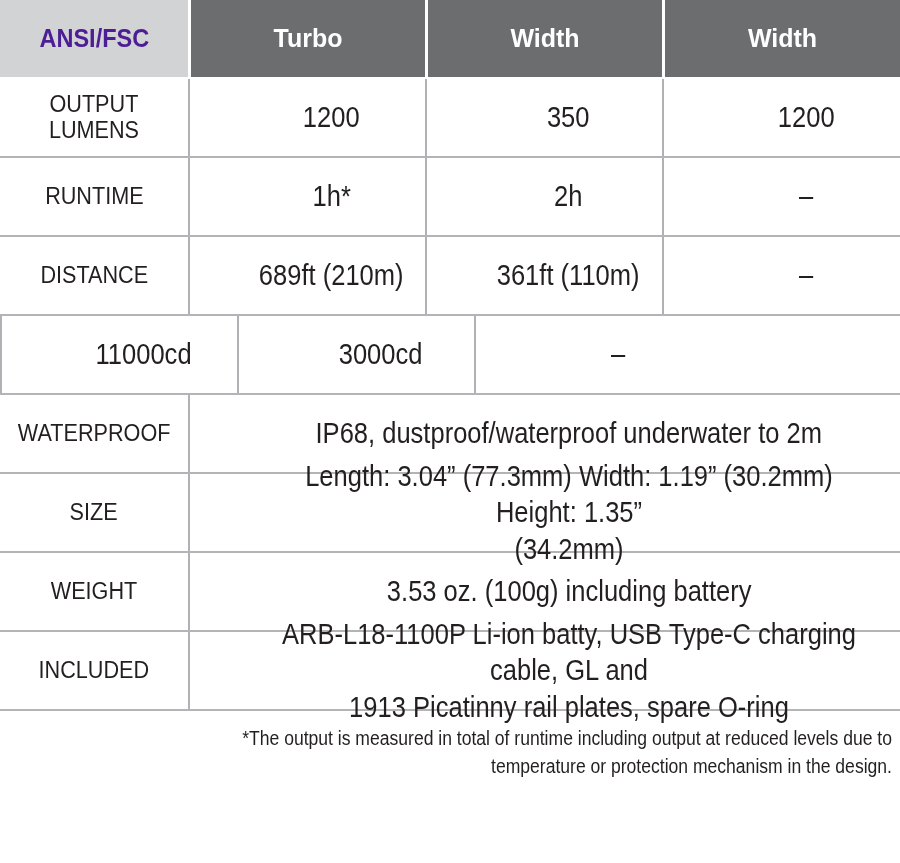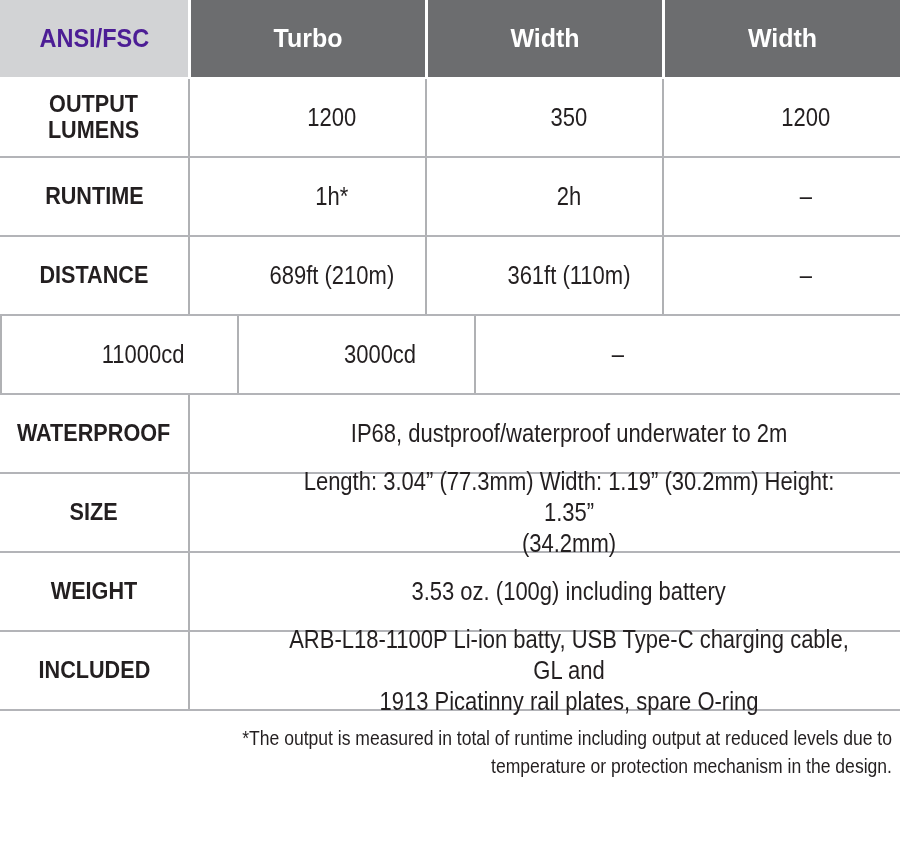--- a/index.html
+++ b/index.html
@@ -51,27 +51,27 @@
   }
   .cell {
     display: flex;
     align-items: center;
     justify-content: center;
     box-sizing: border-box;
     text-align: center;
   }
   .cell-label {
     width: 188px;
-    font-weight: bold;
+    font-weight: normal;
     font-size: 23px;
     line-height: 1.12;
   }
   .cell-value {
     border-left: 2px solid #b0b1b4;
-    font-size: 25px;
+    font-size: 29px;
     line-height: 1.25;
     padding-left: 48px;
   }
   .cell-value.c1 { width: 237px; }
   .cell-value.c2 { width: 237px; }
   .cell-value.c3 { width: 238px; }
   .cell-value.merged { width: 712px; }
 
   .pre { white-space: pre-line; }
   .sq {

